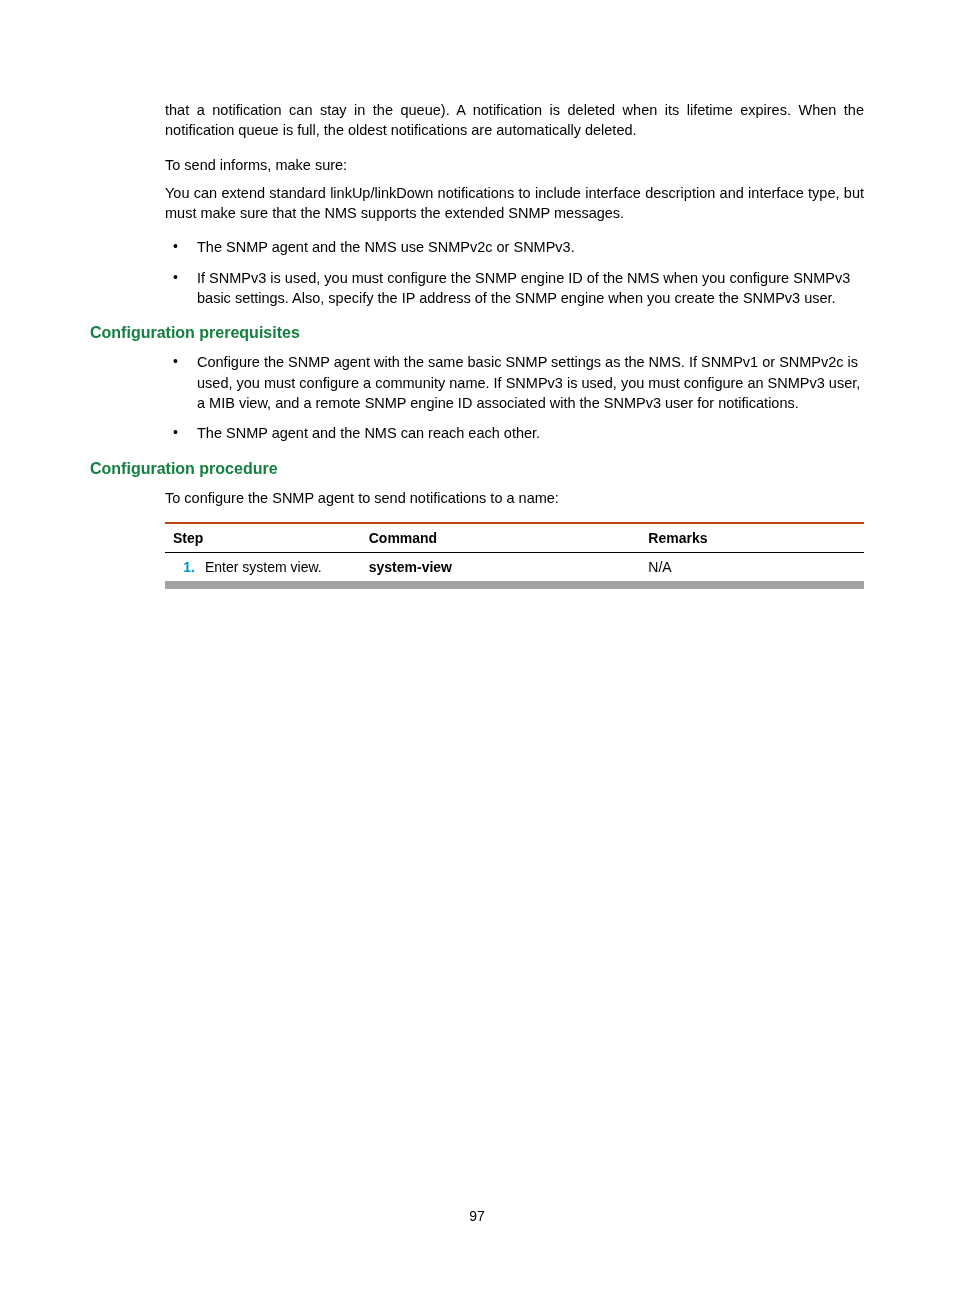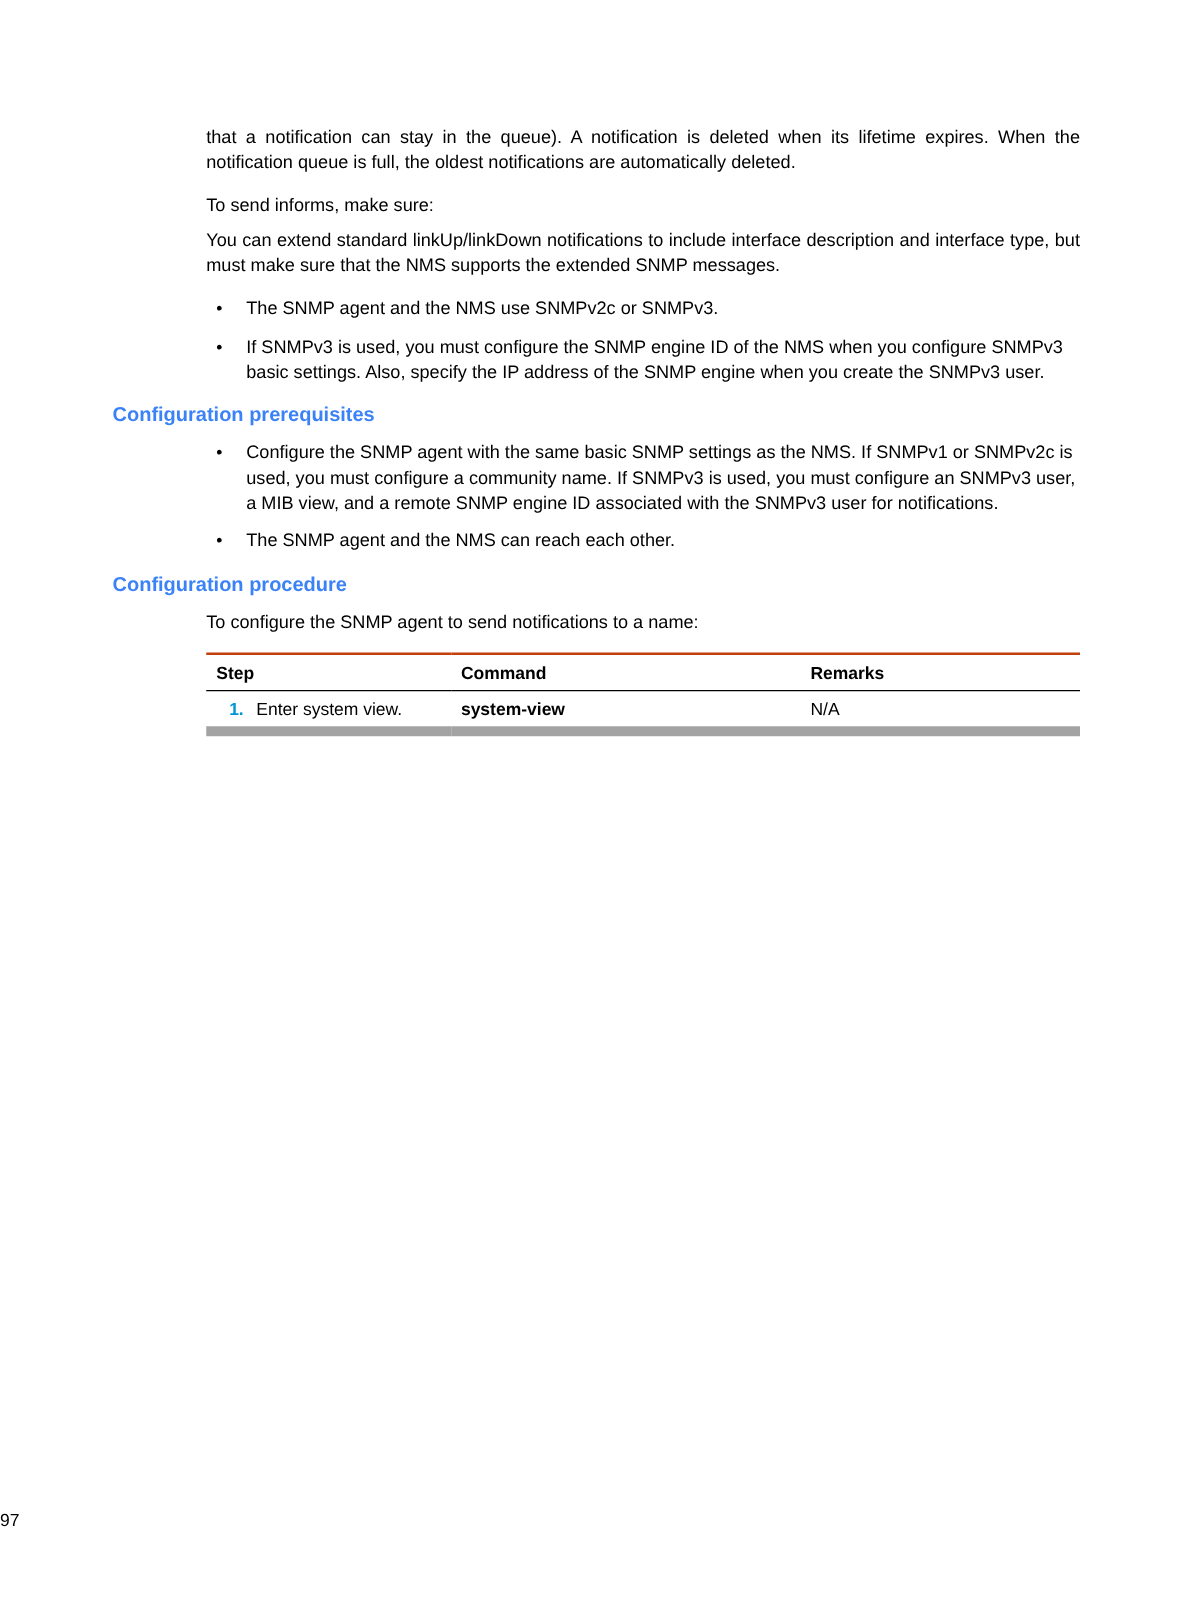--- a/index.html
+++ b/index.html
@@ -37,21 +37,21 @@
   }
   .bullet-list li::before {
     content: "•";
     position: absolute;
     left: 8px;
     top: 0;
     font-size: 14px;
     color: #000;
   }
   .section-heading {
-    color: #3b82f6;
+    color: #15803d;
     font-weight: bold;
     font-size: 16px;
     margin: 16px 0 10px 0;
   }
   .table-wrap {
     padding-left: 75px;
     margin-top: 14px;
   }
   table {
     width: 100%;
@@ -82,20 +82,21 @@
     text-align: right;
     margin-right: 10px;
   }
   .cmd {
     font-weight: bold;
   }
   .page-number {
     position: absolute;
     bottom: 72px;
     width: 100%;
+    text-align: center;
     font-size: 14px;
   }
 </style>
 </head>
 <body>
 
 <div class="page">
 
   <div class="content-block">
     <p class="para">that a notification can stay in the queue). A notification is deleted when its lifetime expires. When the notification queue is full, the oldest notifications are automatically deleted.</p>

